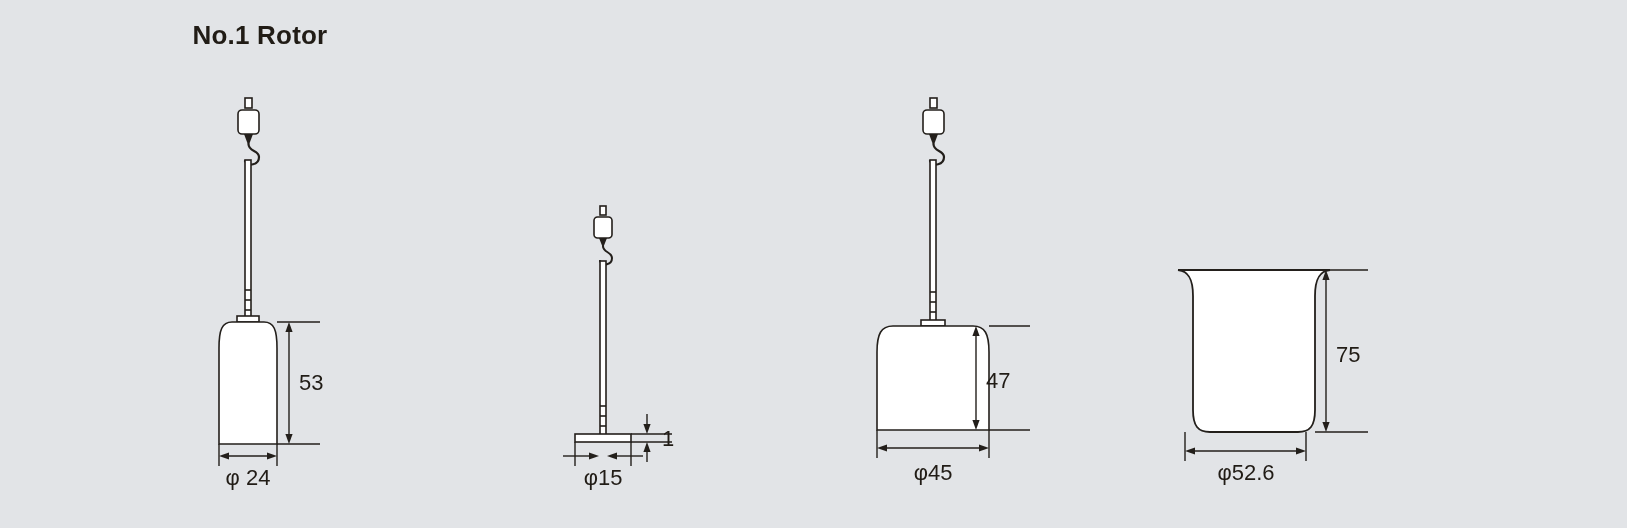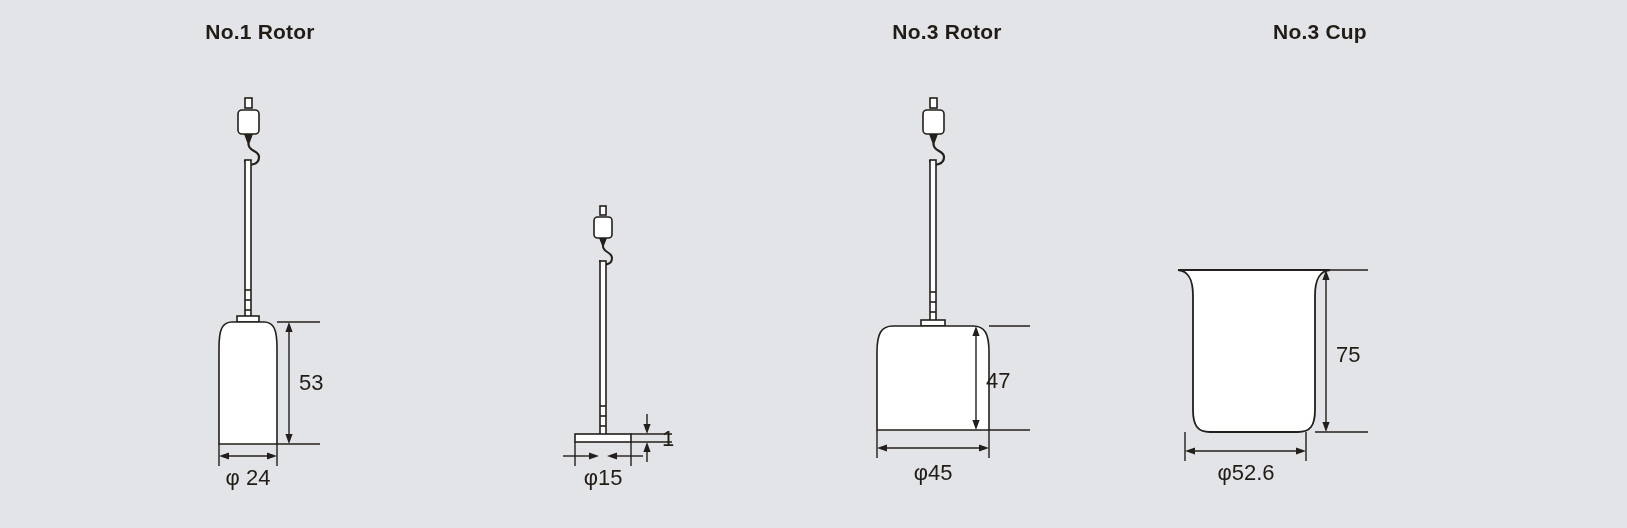--- a/index.html
+++ b/index.html
@@ -8,21 +8,21 @@
     background:#e2e4e7;
     font-family:"Liberation Sans", sans-serif;
     overflow:hidden;
     position:relative;
   }
   .stage{position:absolute;inset:0;}
   .panel{position:absolute;top:0;height:528px;}
   .title{
     position:absolute;top:20px;left:0;width:100%;
     text-align:center;
-    font-size:21px;font-weight:bold;color:#211c16;
+    font-size:26px;font-weight:bold;color:#211c16;
     letter-spacing:0.2px;
     white-space:nowrap;
   }
   svg.draw{position:absolute;left:0;top:0;overflow:visible;}
   .dimtxt{
     font-family:"Liberation Sans", sans-serif;
     font-size:22px;fill:#211c16;
   }
 </style>
 </head>
@@ -105,21 +105,20 @@
         <line x1="163" y1="456" x2="195" y2="456"></line>
         <line x1="211" y1="456" x2="243" y2="456"></line>
         <path d="M199,456 L189,452.4 L189,459.6 Z" fill="#231f1b" stroke="none"></path>
         <path d="M207,456 L217,452.4 L217,459.6 Z" fill="#231f1b" stroke="none"></path>
       </g>
       <text class="dimtxt" x="203" y="485" text-anchor="middle">φ15</text>
     </svg>
   </div>
 
   <div class="panel" style="left:760px;width:420px;">
-    <div class="title" style="left:-23px;">No.3 Rotor</div>
     <svg class="draw" width="420" height="528" viewBox="0 0 420 528">
       <g stroke="#231f1b" fill="none" stroke-width="1.6">
         <rect x="170" y="98" width="7" height="10" fill="#ffffff"></rect>
         <rect x="163" y="110" width="21" height="24" rx="4" ry="4" fill="#ffffff"></rect>
         <path d="M169,134 L173.5,146 L178,134 Z" fill="#231f1b" stroke="none"></path>
         <path d="M173.5,144 C173.5,152 184,150 184,157 C184,165 173,167 170,161" stroke="#231f1b" stroke-width="2.2" fill="none" stroke-linecap="round"></path>
         <rect x="170" y="160" width="6" height="162" fill="#ffffff"></rect>
         <line x1="170" y1="292" x2="176" y2="292"></line>
         <line x1="170" y1="302" x2="176" y2="302"></line>
         <line x1="170" y1="312" x2="176" y2="312"></line>
@@ -142,21 +141,20 @@
         <line x1="229" y1="430" x2="229" y2="458"></line>
         <line x1="121" y1="448" x2="225" y2="448"></line>
         <path d="M117,448 L127,444.4 L127,451.6 Z" fill="#231f1b" stroke="none"></path>
         <path d="M229,448 L219,444.4 L219,451.6 Z" fill="#231f1b" stroke="none"></path>
       </g>
       <text class="dimtxt" x="173" y="480" text-anchor="middle">φ45</text>
     </svg>
   </div>
 
   <div class="panel" style="left:1110px;width:420px;">
-    <div class="title" style="left:0px;">No.3 Cup</div>
     <svg class="draw" width="420" height="528" viewBox="0 0 420 528">
       <g stroke="#231f1b" fill="none" stroke-width="1.8">
 
         <path d="M68,270
                  C79,271 83,280 83,296
                  L83,410
                  C83,426 88,432 100,432
                  L188,432
                  C200,432 205,426 205,410
                  L205,296

